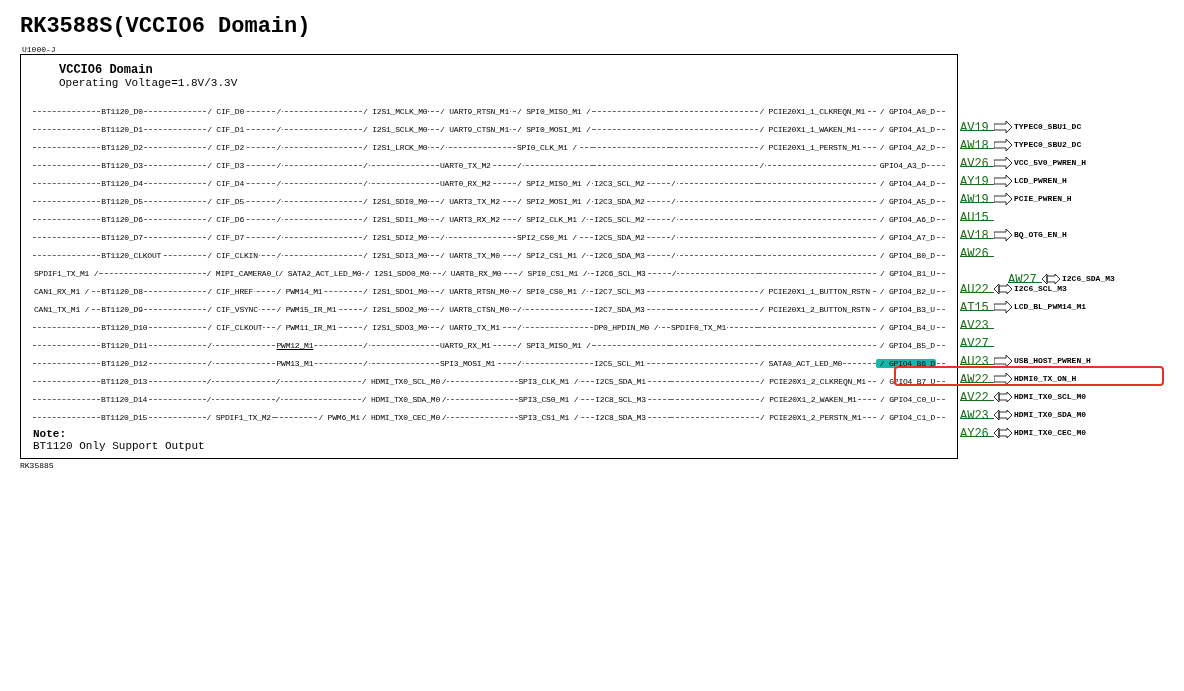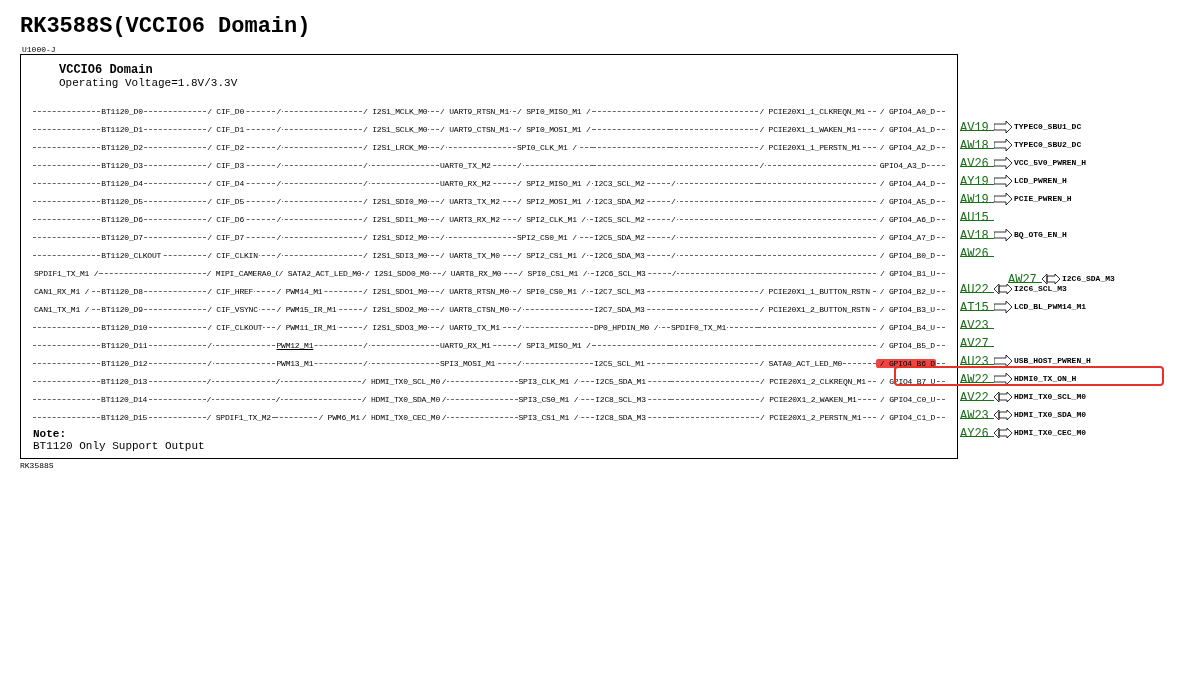--- a/index.html
+++ b/index.html
@@ -67,21 +67,21 @@
   }
   .cell::after {
     content: "";
     position: absolute;
     left: 0; right: 0; bottom: 4px;
     border-bottom: 1px dashed #666;
     z-index: 1;
   }
   .gpio span.txt { padding-left: 4px; }
   .highlight span.txt {
-    background: #ef4444;
+    background: #14b8a6;
     border-radius: 2px;
   }
   .outrow {
     position: absolute;
     display: flex;
     align-items: center;
     height: 17px;
   }
   .ball {
     width: 34px;

